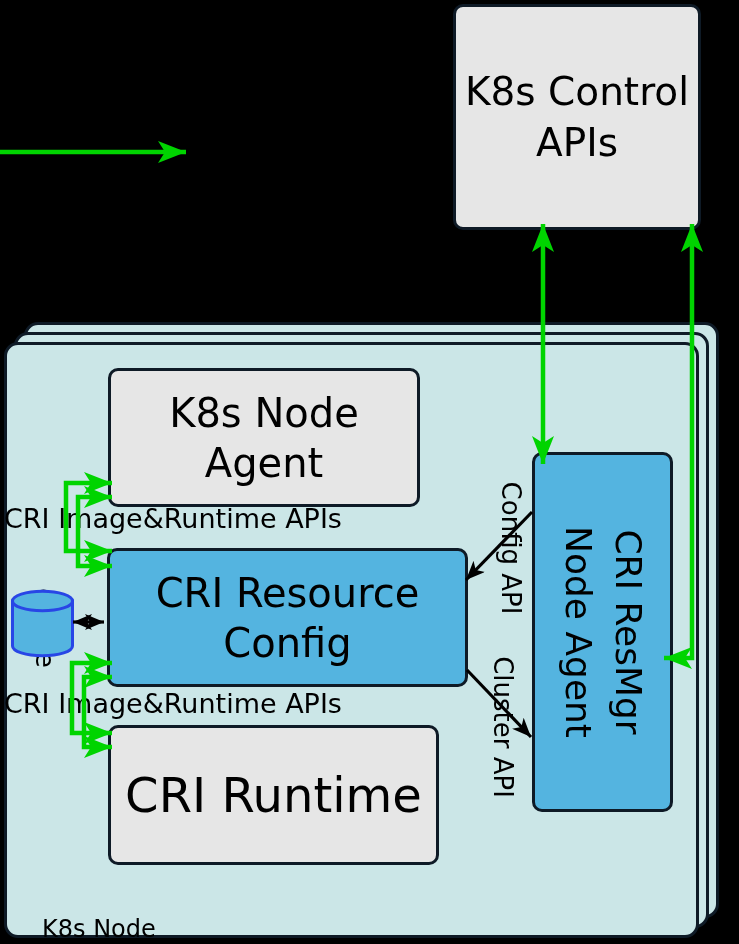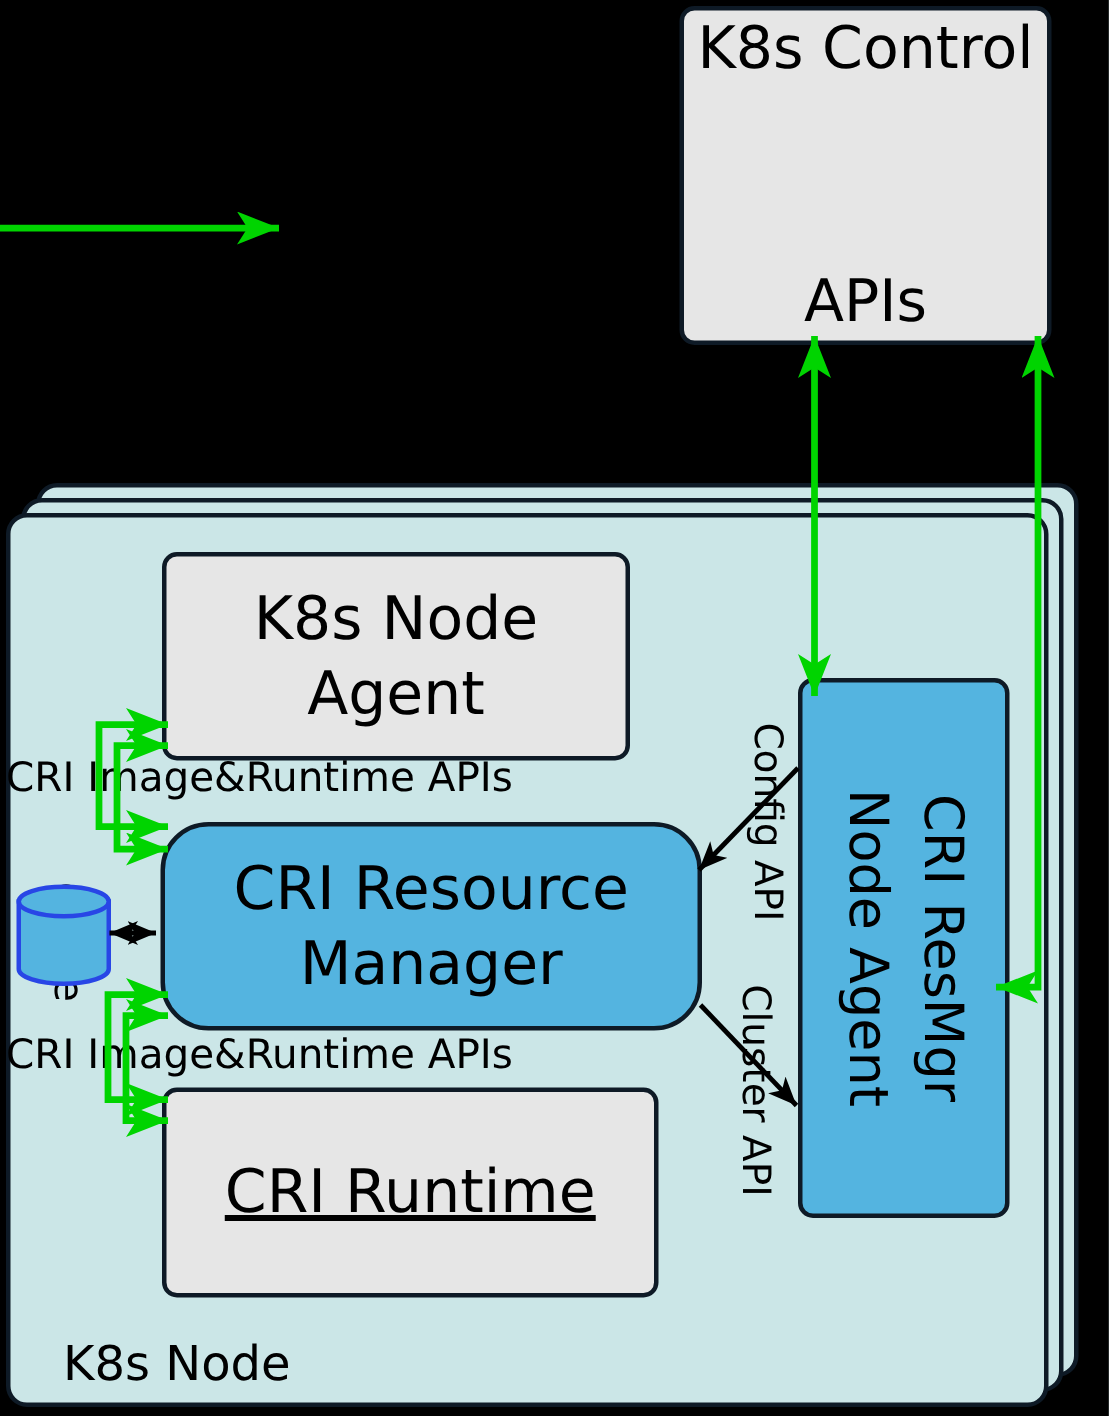--- a/index.html
+++ b/index.html
@@ -24,32 +24,32 @@
 
   
   .box {
     position:absolute; border:3.5px solid var(--line,#0e1a26); border-radius:10px;
     display:flex; flex-direction:column; align-items:center; justify-content:center;
     text-align:center;
   }
   .box.gray { background: var(--gray_fill,#e6e6e6); }
   .box.blue { background: var(--blue_fill,#54b4e0); }
 
-  .control-plane { left:453px; top:4px;  width:248px; height:226px; font-size:39px; line-height:51px;justify-content:space-between; }
+  .control-plane { left:453px; top:4px;  width:248px; height:226px; font-size:39px; line-height:51px; }
   .kubelet       { left:108px; top:368px; width:312px; height:139px; font-size:40px; line-height:50px; }
-  .resource-mgr  { left:107px; top:548px; width:361px; height:139px; font-size:40px; line-height:50px;border-radius:32px; }
-  .runtime       { left:108px; top:725px; width:331px; height:140px; font-size:40px; line-height:50px;text-decoration:underline; }
+  .resource-mgr  { left:107px; top:548px; width:361px; height:139px; font-size:40px; line-height:50px; }
+  .runtime       { left:108px; top:725px; width:331px; height:140px; font-size:48px; line-height:50px; }
   .resmgr-agent  { left:532px; top:452px; width:141px; height:360px; }
   .rotated-block {
     transform: rotate(90deg); white-space:nowrap; text-align:center;
     font-size:36px; line-height:50px;
   }
 
   .node-title {
-    position:absolute; left:42px; top:890px; font-size:32px;
+    position:absolute; left:42px; top:915px; font-size:24px;
     white-space:nowrap;
   }
 
   .small-label {
     position:absolute; font-size:27px; white-space:nowrap;
   }
   .vlabel {
     position:absolute; font-size:26px; white-space:nowrap;
     transform: translate(-50%,-50%) rotate(90deg);
   }
@@ -78,21 +78,21 @@
     <div>K8s Control</div>
     <div>APIs</div>
   </div>
 
   <div class="box gray kubelet">
     <div>K8s Node Agent</div>
   </div>
 
   <div class="box blue resource-mgr">
     <div>CRI Resource</div>
-    <div>Manager</div>
+    <div>Config</div>
   </div>
 
   <div class="box gray runtime">
     <div>CRI Runtime</div>
   </div>
 
   <div class="box blue resmgr-agent">
     <div class="rotated-block">
       <div>CRI ResMgr</div>
       <div>Node Agent</div>

